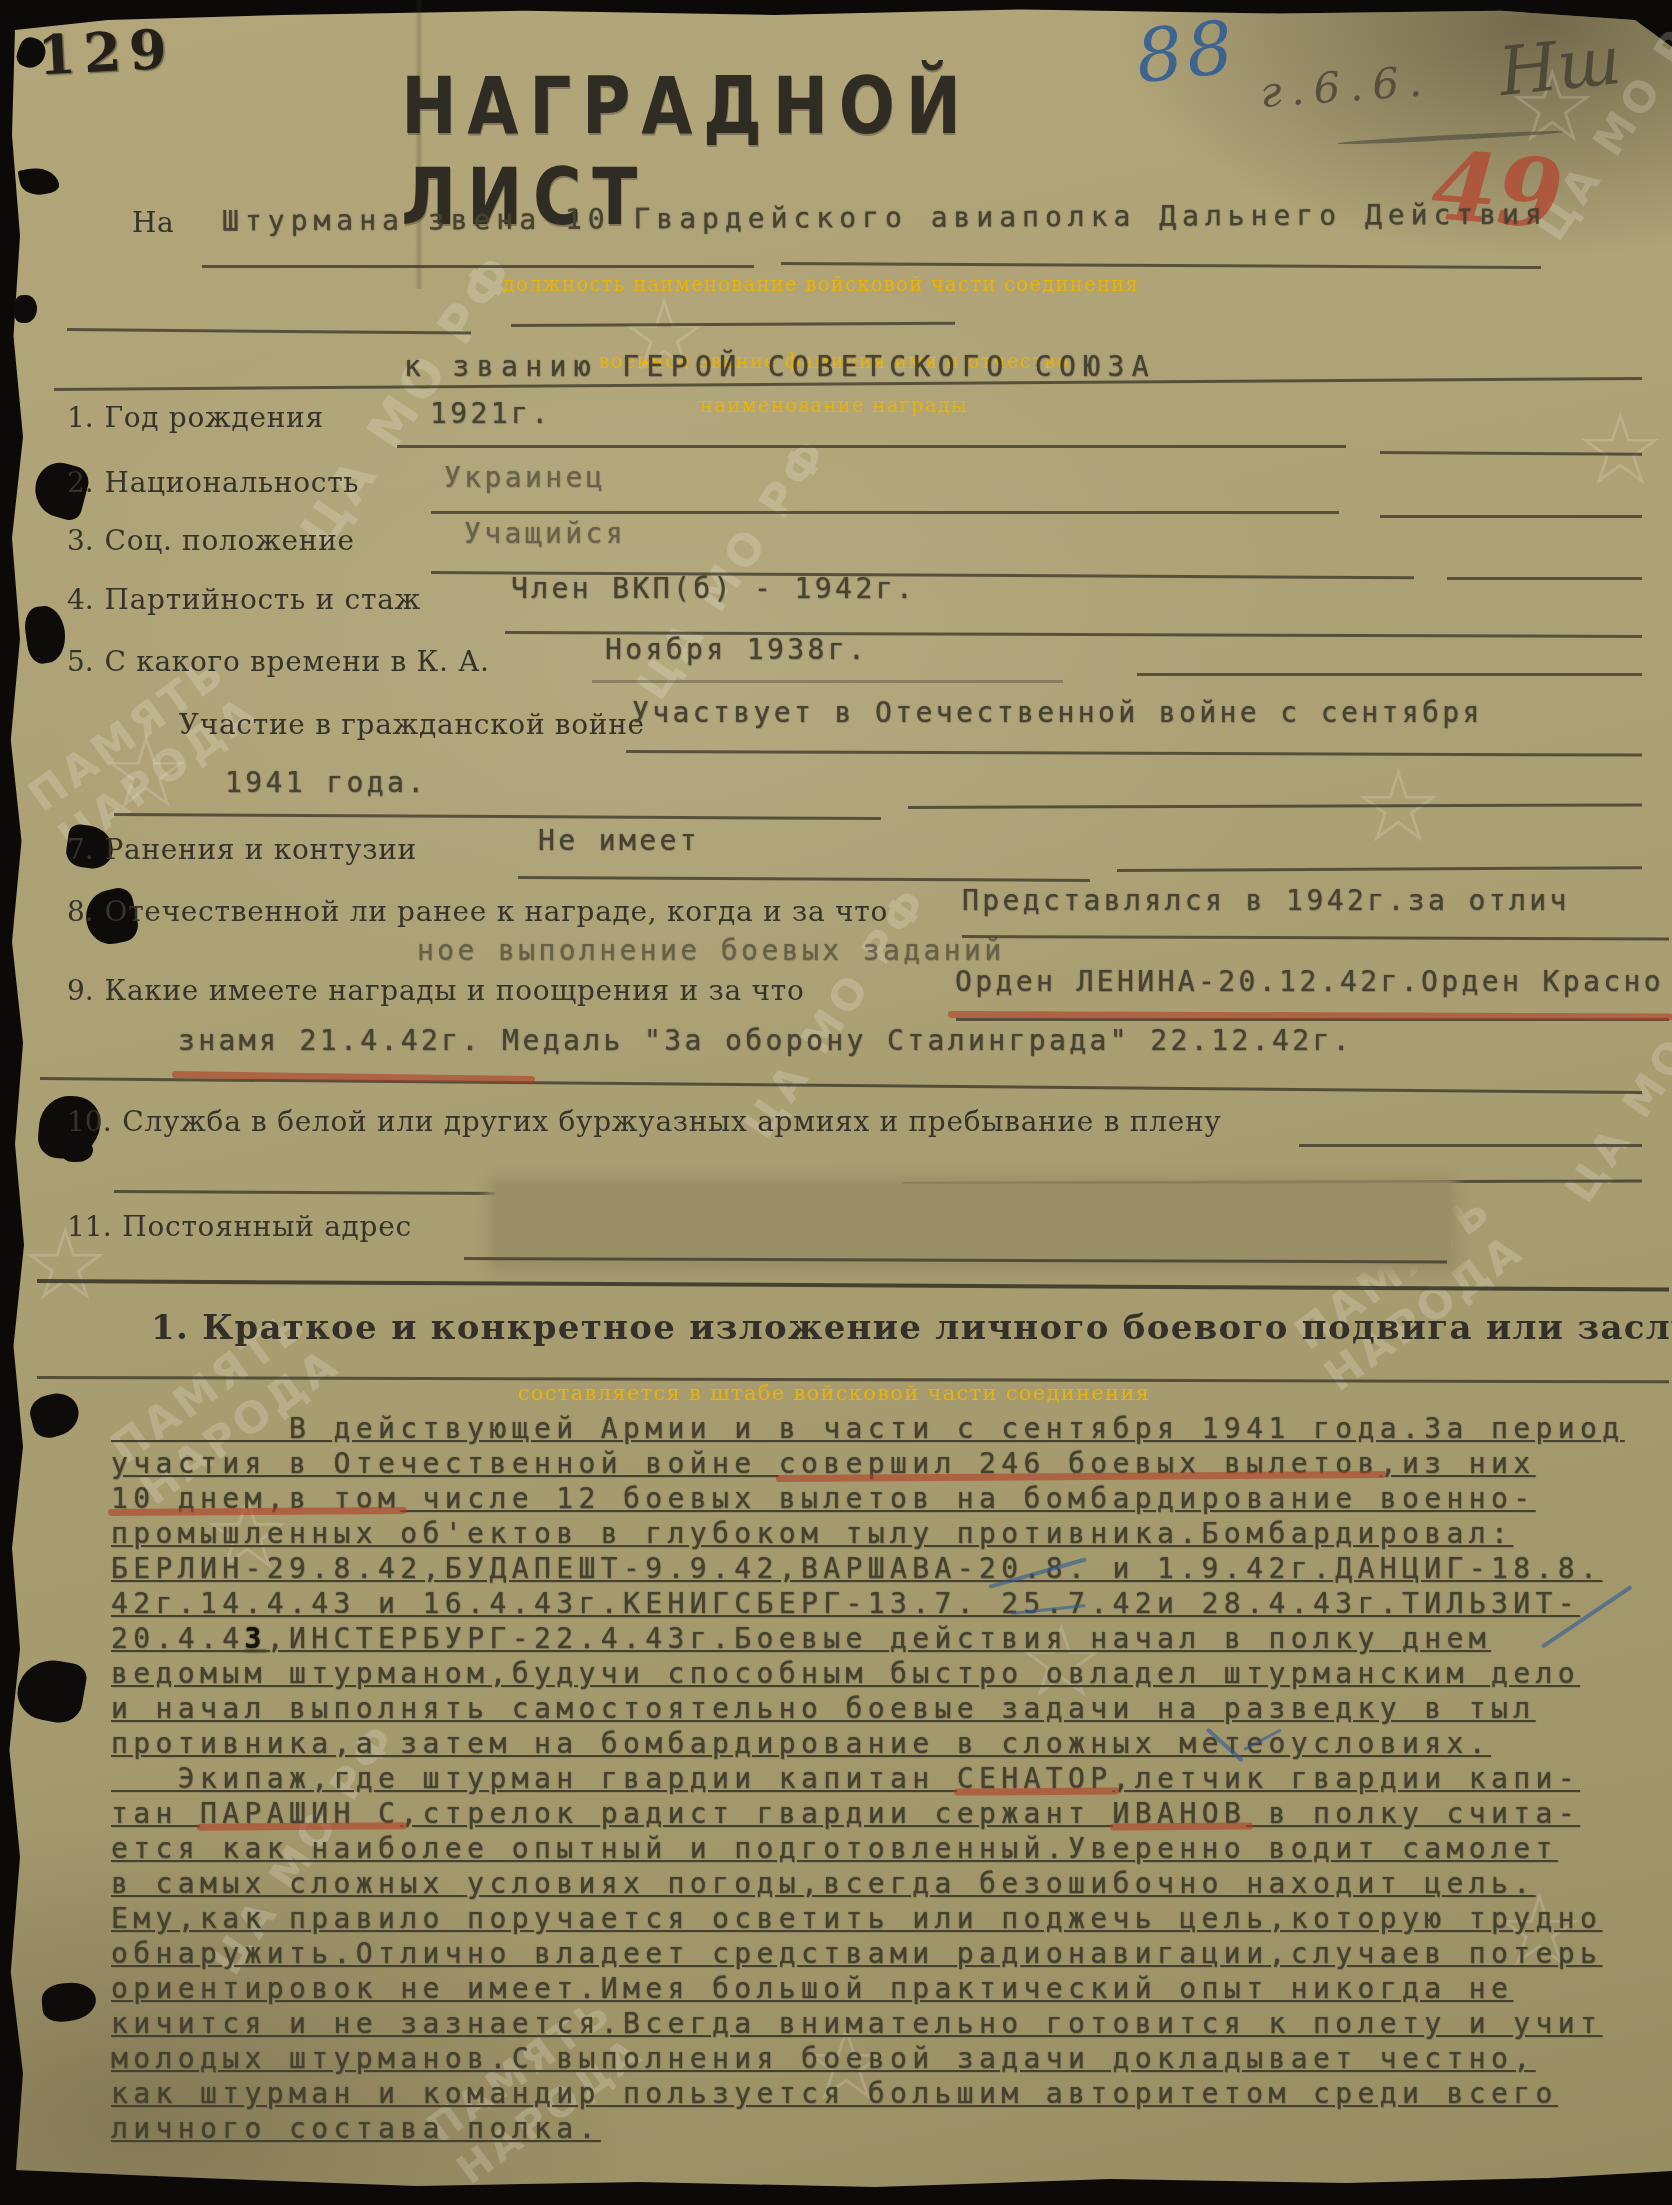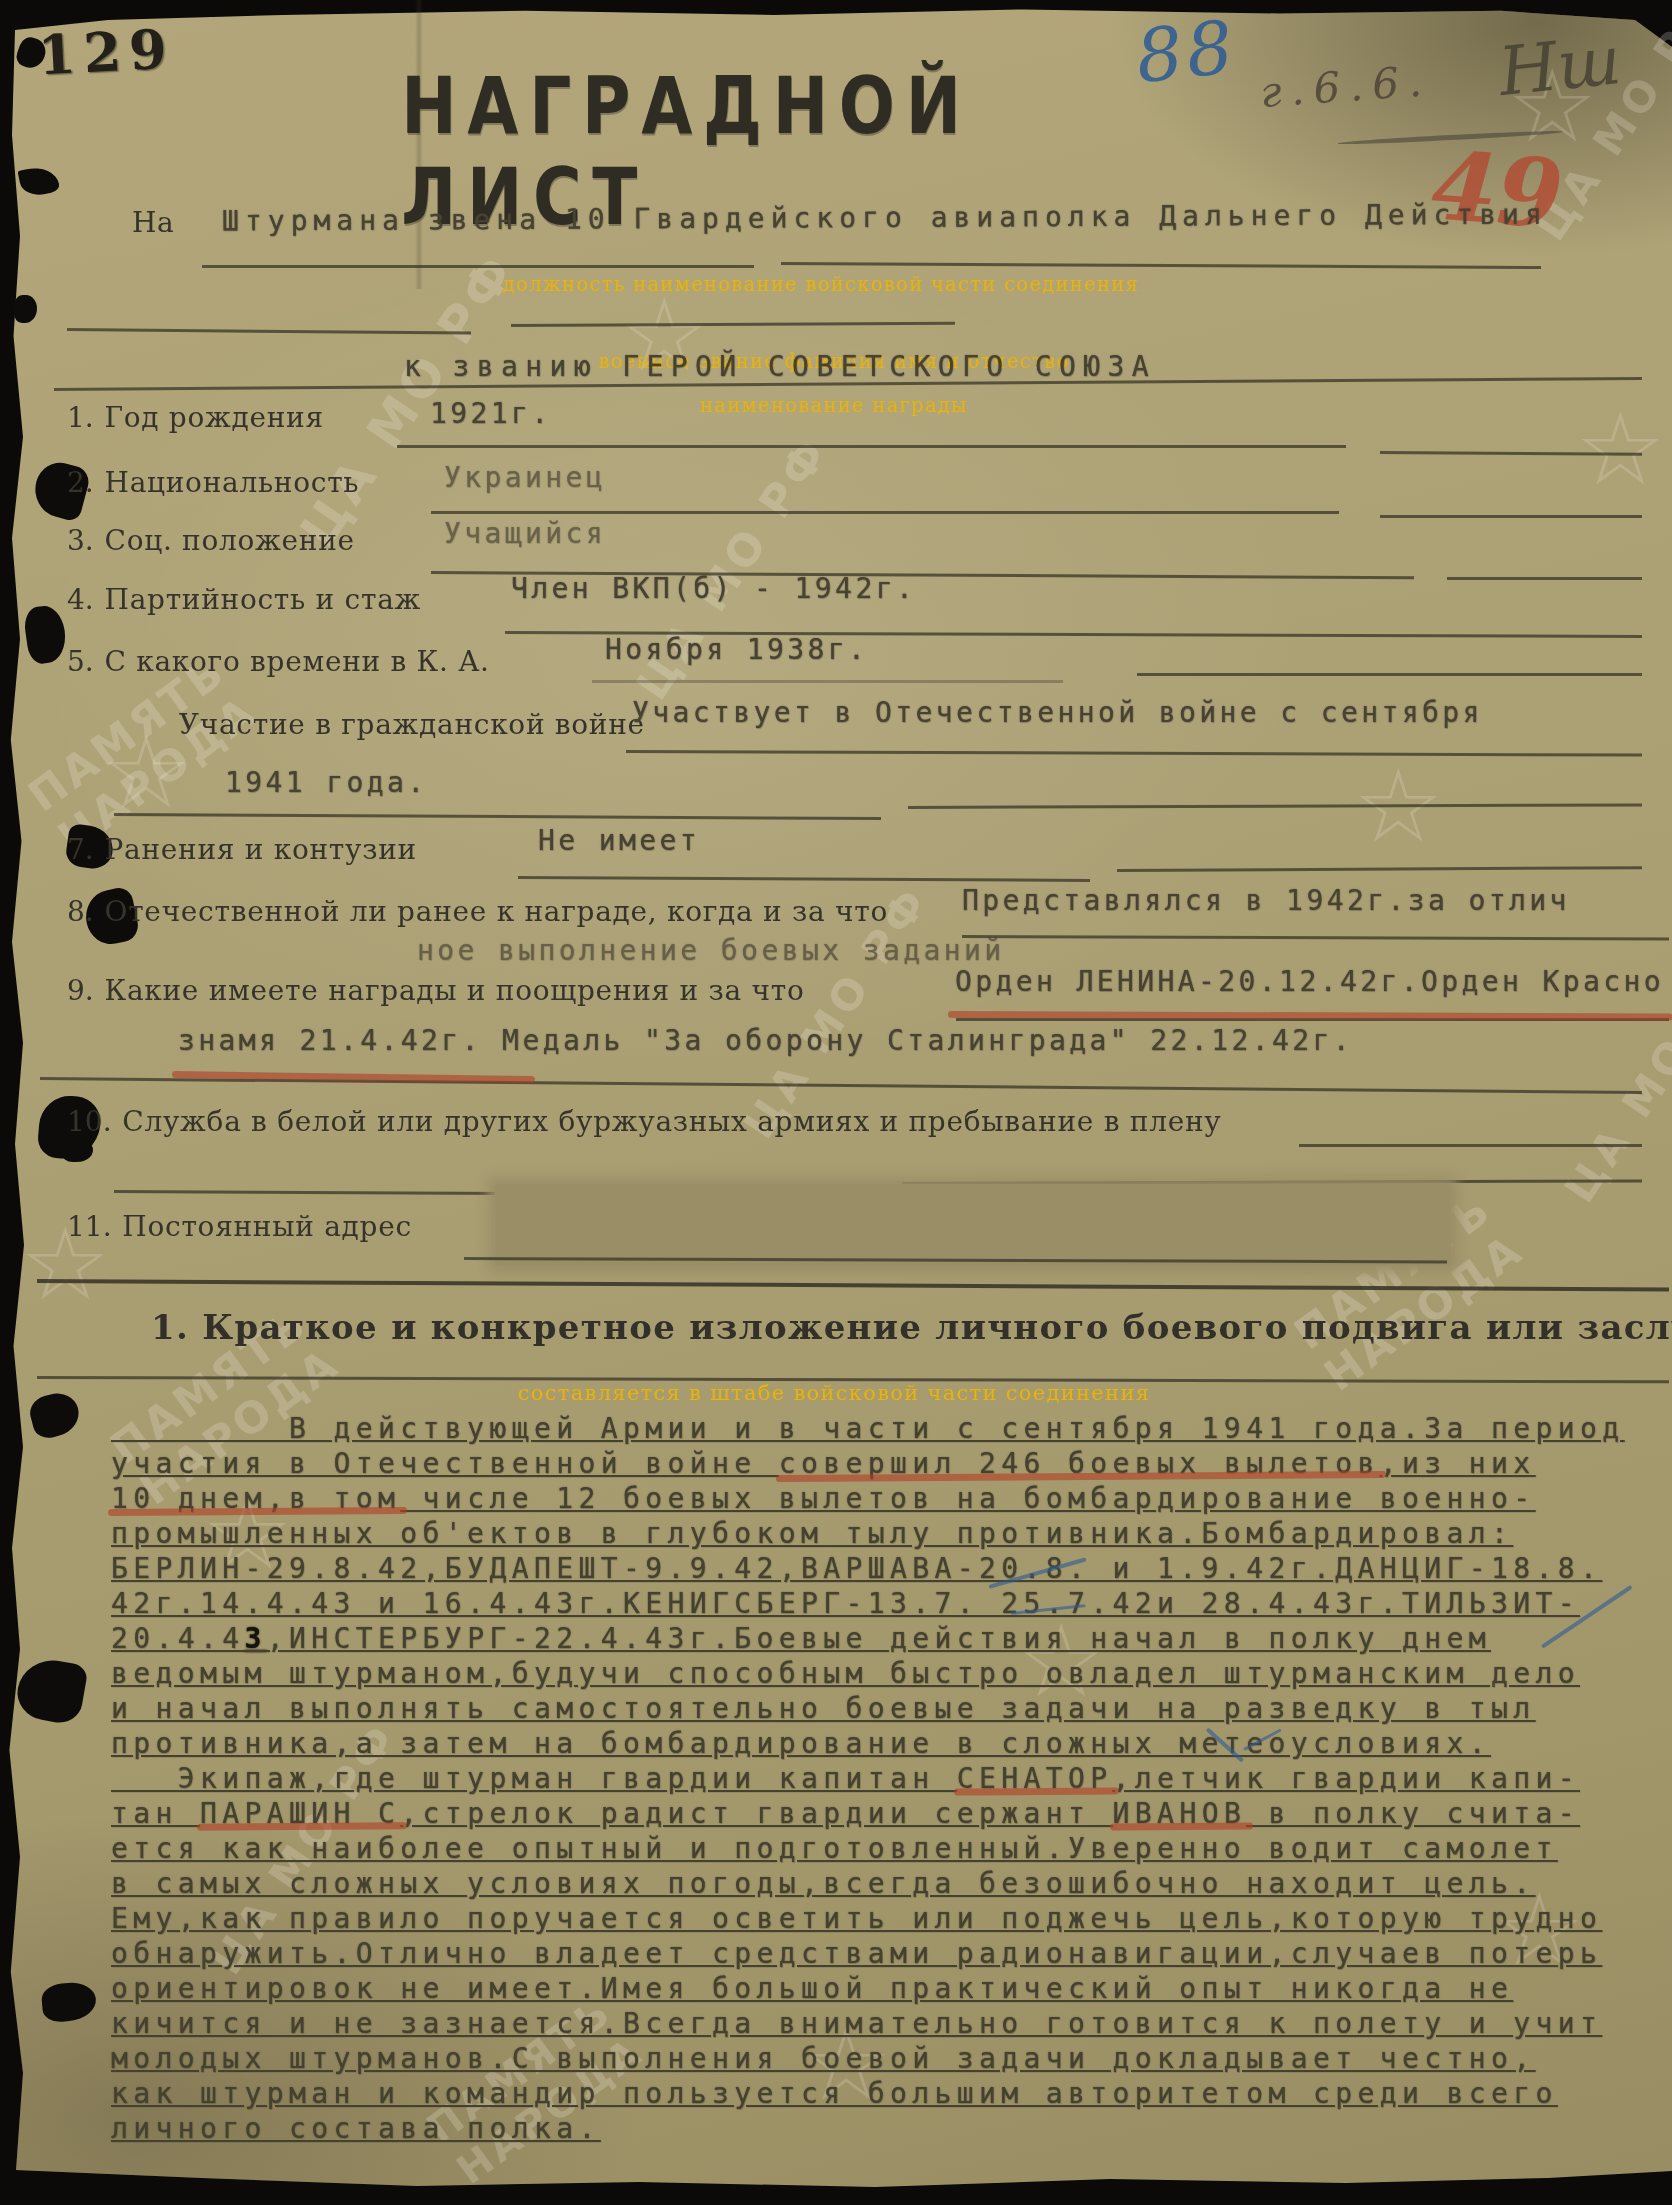--- a/index.html
+++ b/index.html
@@ -38,21 +38,21 @@
   .pul{position:absolute;height:4.7px;background:rgba(74,68,58,.6);border-radius:50%;transform-origin:left center;}
   
   .fr{position:absolute;white-space:nowrap;}
   .fr .no{font-size:28px;color:#36332a;margin-right:10.8px;}
   .fr .lbl{font-size:28px;color:#36332a;letter-spacing:0.7px;}
   .fr .val,.fr .val2{position:absolute;font-family:"DejaVu Sans Mono","Liberation Mono",monospace;
     font-size:28px;color:#474232;letter-spacing:3.4px;white-space:nowrap;
     text-shadow:0 0 1.3px rgba(70,64,48,.8),0.7px 0.7px 0 rgba(70,64,48,.25);}
   .f1{left:67px;top:401px}.f1 .val{left:363px;top:-4px}
   .f2{left:67px;top:466px}.f2 .val{left:377px;top:-5.4px}
-  .f3{left:67px;top:524px}.f3 .val{left:377px;top:-6.7px}
+  .f3{left:67px;top:524px}.f3 .val{left:397px;top:-6.7px}
   .f4{left:67px;top:583px}.f4 .val{left:444px;top:-10.8px}
   .f5{left:67px;top:645px}.f5 .val{left:538px;top:-12px}
   .f6{left:168px;top:708px}.f6 .val{left:464px;top:-12px}.f6 .val2{left:57px;top:58px}
   .f7{left:67px;top:833px}.f7 .val{left:471px;top:-9.4px}
   .f8{left:67px;top:895px}.f8 .val{left:895px;top:-10.8px}.f8 .val2{left:350px;top:39px}
   .f9{left:67px;top:974px}.f9 .val{left:888px;top:-9.4px}.f9 .val2{left:111px;top:50px}
   .f10{left:67px;top:1105px}.f10 .val{left:256px;top:42px}
   .f11{left:67px;top:1210px}
   .redact{position:absolute;left:495px;top:1184px;width:956px;height:82px;background:#9a8e67;
     box-shadow:0 0 12px 6.7px rgba(154,142,103,.95);border-radius:2.7px;}

